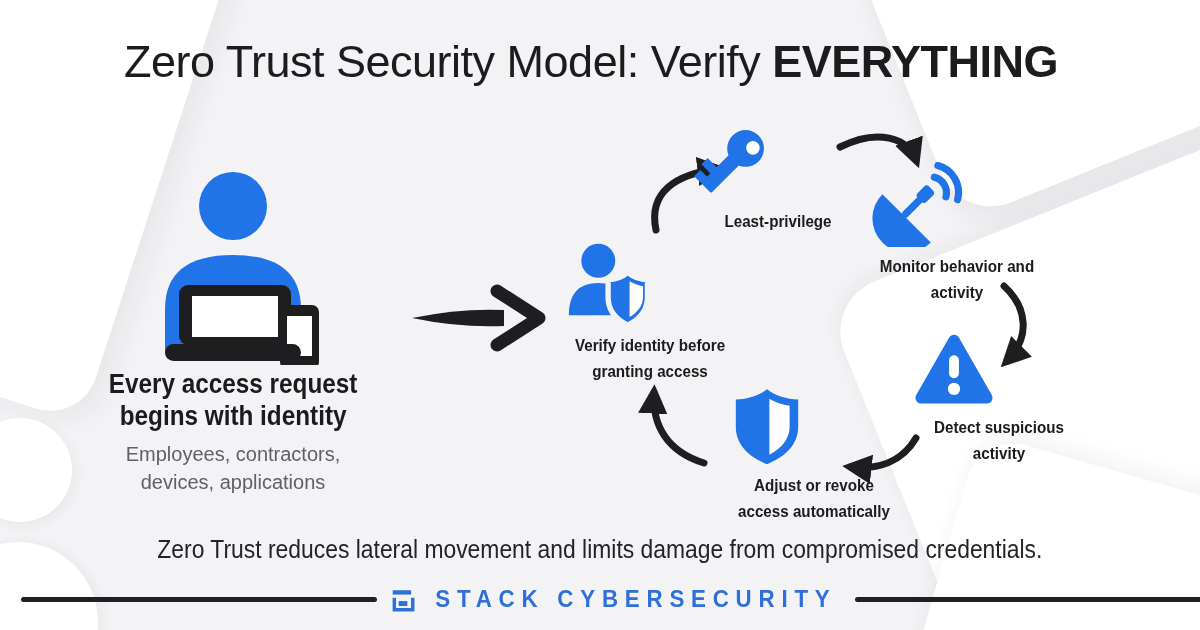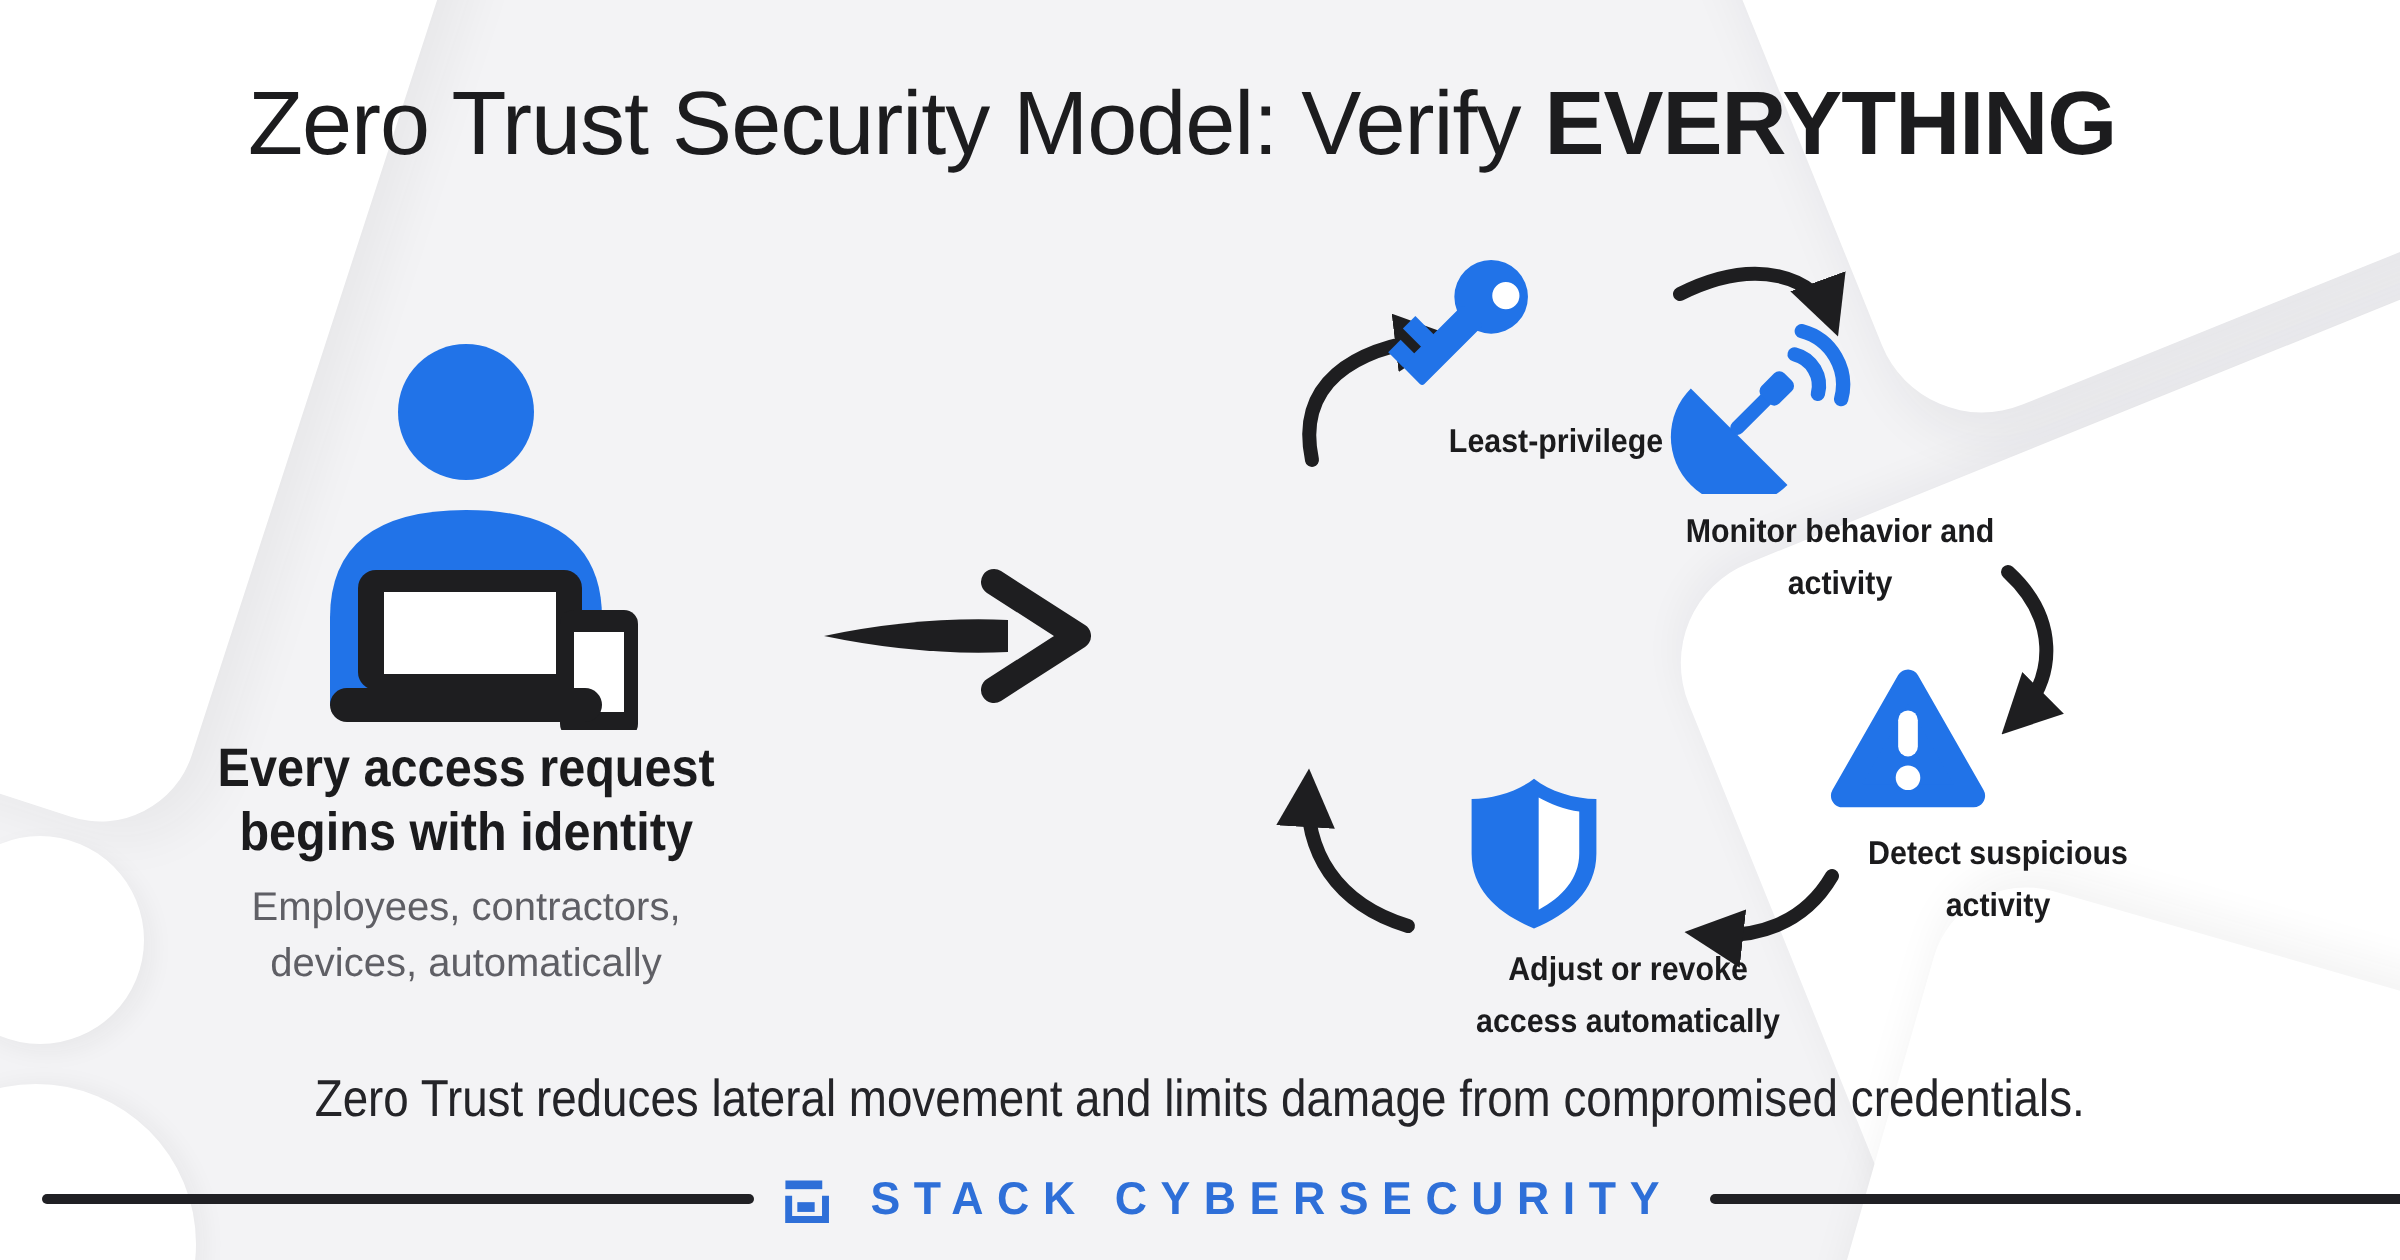--- a/index.html
+++ b/index.html
@@ -25,21 +25,21 @@
   .identity{position:absolute;left:98px;top:163px;width:270px;display:flex;flex-direction:column;align-items:center;text-align:center;justify-content:center;}
   .identity svg{display:block;}
   .identity-heading{margin-top:4px;font-size:27px;font-weight:800;line-height:1.17;color:#1b1b1d;transform:scaleX(.9);transform-origin:center;white-space:nowrap;}
   .identity-sub{margin-top:9px;font-size:20px;line-height:1.38;color:#5f5f65;}
 
   
   .node{position:absolute;width:172px;display:flex;flex-direction:column;text-align:center;}
   .node-label{margin-top:7px;font-size:16.5px;font-weight:800;line-height:1.55;color:#1b1b1d;transform:scaleX(.92);transform-origin:center;white-space:nowrap;}
   .node-verify{left:564px;top:242px;}
   .node-least{left:692px;top:122px;}
-  .node-monitor{left:834px;top:162px;}
+  .node-monitor{left:871px;top:162px;}
   .node-detect{left:913px;top:332px;}
   .node-adjust{left:728px;top:386px;}
 
   .arrows{position:absolute;inset:0;width:1200px;height:630px;pointer-events:none;}
 
   
   .caption{position:absolute;left:0;top:534px;width:100%;text-align:center;font-size:26px;color:#242428;}
   .caption span{display:inline-block;transform:scaleX(.88);transform-origin:center;white-space:nowrap;}
 
   
@@ -74,21 +74,21 @@
         <rect x="133" y="142" width="39" height="64" rx="7" fill="#1e1e20"></rect>
         <rect x="140" y="153" width="25" height="40" fill="#ffffff"></rect>
         <rect x="18" y="181" width="136" height="17" rx="8.5" fill="#1e1e20"></rect>
       </svg>
       <div class="identity-heading">
         <div>Every access request</div>
         <div>begins with identity</div>
       </div>
       <div class="identity-sub">
         <div>Employees, contractors,</div>
-        <div>devices, automatically</div>
+        <div>devices, applications</div>
       </div>
     </div>
 
     <svg class="arrows">
       <defs>
         <marker id="ah" viewBox="0 0 10 10" refX="7" refY="5" markerWidth="4.2" markerHeight="4.2" orient="auto-start-reverse">
           <path d="M0,0 L10,5 L0,10 Z" fill="#1e1e20"></path>
         </marker>
       </defs>
 
@@ -97,20 +97,32 @@
         <path d="M497 291 L539 318 L497 345" fill="none" stroke="#1e1e20" stroke-width="13" stroke-linecap="round" stroke-linejoin="round"></path>
       </g>
 
       <path d="M656 230 C648 192 676 174 718 169" fill="none" stroke="#1e1e20" stroke-width="7" stroke-linecap="round" marker-end="url(#ah)"></path>
       <path d="M840 147 C878 128 908 138 916 160" fill="none" stroke="#1e1e20" stroke-width="7" stroke-linecap="round" marker-end="url(#ah)"></path>
       <path d="M1004 286 C1028 308 1030 338 1007 361" fill="none" stroke="#1e1e20" stroke-width="7" stroke-linecap="round" marker-end="url(#ah)"></path>
       <path d="M916 438 C902 462 878 470 851 467" fill="none" stroke="#1e1e20" stroke-width="7" stroke-linecap="round" marker-end="url(#ah)"></path>
       <path d="M704 463 C668 452 652 426 654 393" fill="none" stroke="#1e1e20" stroke-width="7" stroke-linecap="round" marker-end="url(#ah)"></path>
     </svg>
 
+    <div class="node node-verify">
+      <svg width="90" height="84" viewBox="0 0 100 94">
+        <circle cx="38" cy="21" r="19" fill="#2173e8"></circle>
+        <path d="M5 82 Q5 46 38 46 Q71 46 71 82 Z" fill="#2173e8"></path>
+        <path d="M71 34 C77 39 86 42 93 42 V62 C93 77 83 87 71 93 C59 87 49 77 49 62 V42 C56 42 65 39 71 34 Z" fill="#2173e8" stroke="#f3f3f5" stroke-width="6"></path>
+        <path d="M73 44 C78 47 84 49 88 49.5 V62 C88 72 81 79 73 84 Z" fill="#ffffff"></path>
+      </svg>
+      <div class="node-label">
+        <div>Verify identity before</div>
+        <div>granting access</div>
+      </div>
+    </div>
 
     <div class="node node-least">
       <svg width="80" height="80" viewBox="0 0 100 100">
         <g transform="rotate(45 50 50)" fill="#2173e8">
           <circle cx="50" cy="26" r="23"></circle>
           <circle cx="56" cy="19" r="8.5" fill="#ffffff"></circle>
           <rect x="41" y="42" width="18" height="54" rx="2"></rect>
           <rect x="25" y="68" width="17" height="11"></rect>
           <rect x="29" y="85" width="13" height="11"></rect>
         </g>

